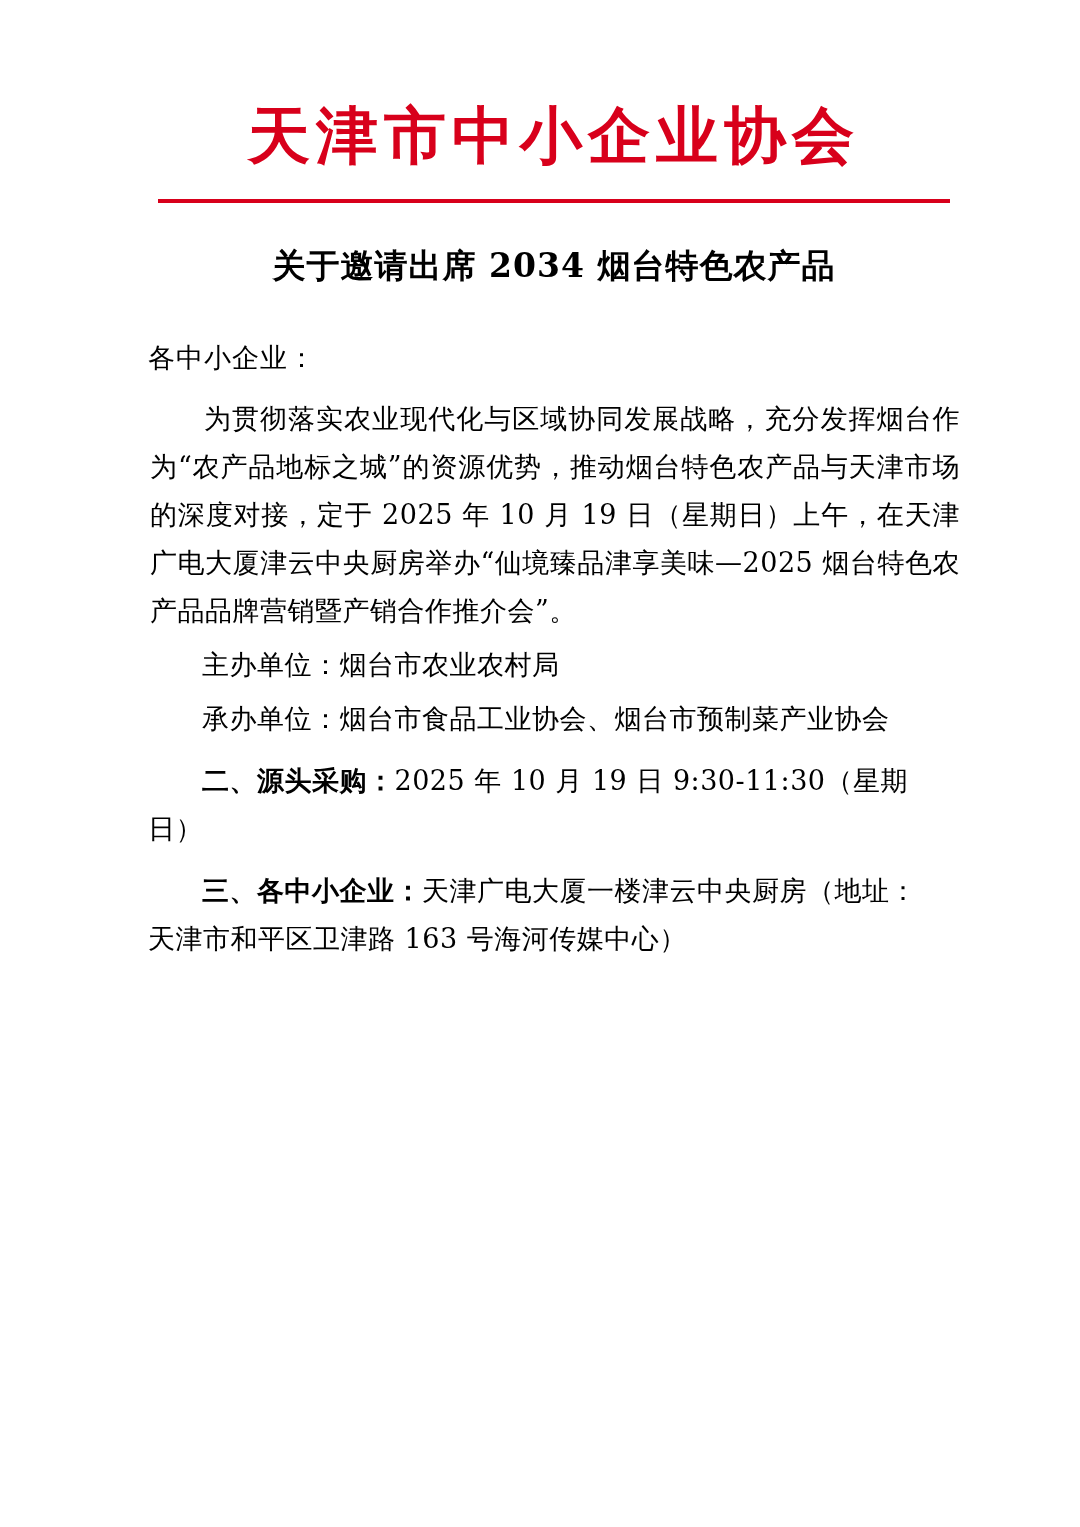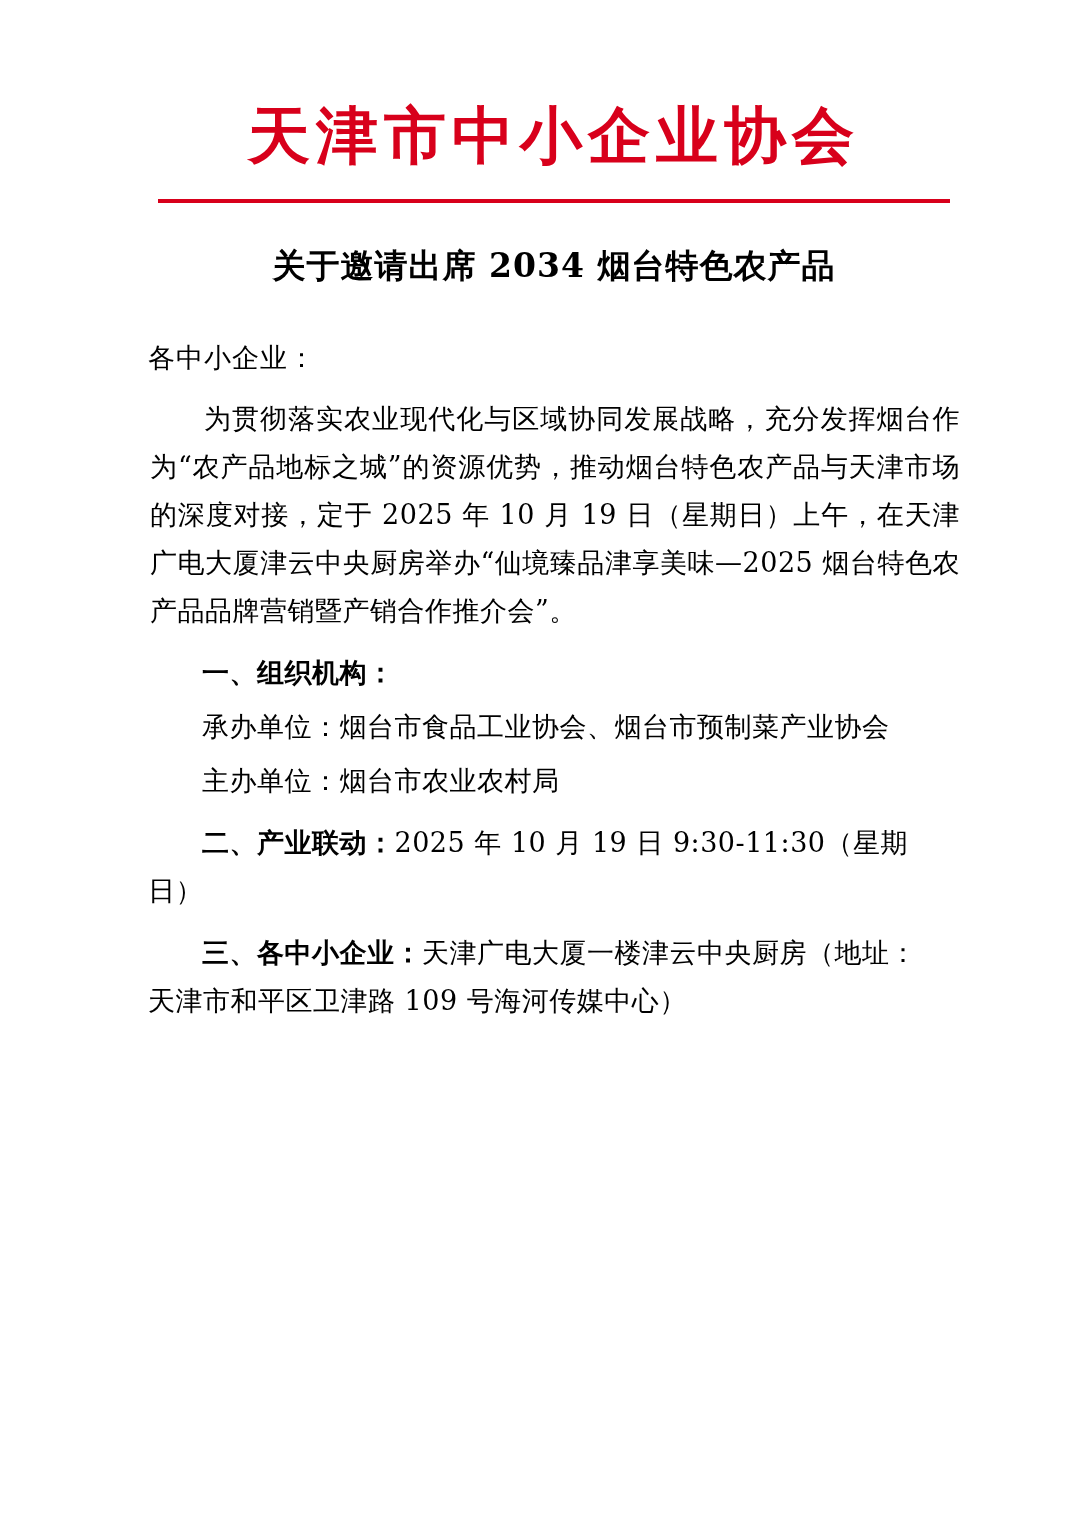--- a/index.html
+++ b/index.html
@@ -98,28 +98,25 @@
 
   <div class="doc-title">
     <div>关于邀请出席 2034 烟台特色农产品</div>
   </div>
 
   <div class="salutation">各中小企业：</div>
 
   <p class="body-para">为贯彻落实农业现代化与区域协同发展战略，充分发挥烟台作为“农产品地标之城”的资源优势，推动烟台特色农产品与天津市场的深度对接，定于 2025 年 10 月 19 日（星期日）上午，在天津广电大厦津云中央厨房举办“仙境臻品津享美味—2025 烟台特色农产品品牌营销暨产销合作推介会”。</p>
 
 
-  <div class="section-head">
-    <b>一、组织机构：</b>
-  </div>
+  <div class="sub-line">主办单位：烟台市农业农村局</div>
   <div class="sub-line">承办单位：烟台市食品工业协会、烟台市预制菜产业协会</div>
-  <div class="sub-line">主办单位：烟台市农业农村局</div>
 
   <div class="section-head">
-    <b>二、产业联动：</b><span>2025 年 10 月 19 日 9:30-11:30（星期日）</span>
+    <b>二、源头采购：</b><span>2025 年 10 月 19 日 9:30-11:30（星期日）</span>
   </div>
 
   <div class="section-head">
     <b>三、各中小企业：</b><span>天津广电大厦一楼津云中央厨房（地址：</span>
   </div>
-  <div class="wrap-line">天津市和平区卫津路 109 号海河传媒中心）</div>
+  <div class="wrap-line">天津市和平区卫津路 163 号海河传媒中心）</div>
 
 </div>
 
 </body></html>

